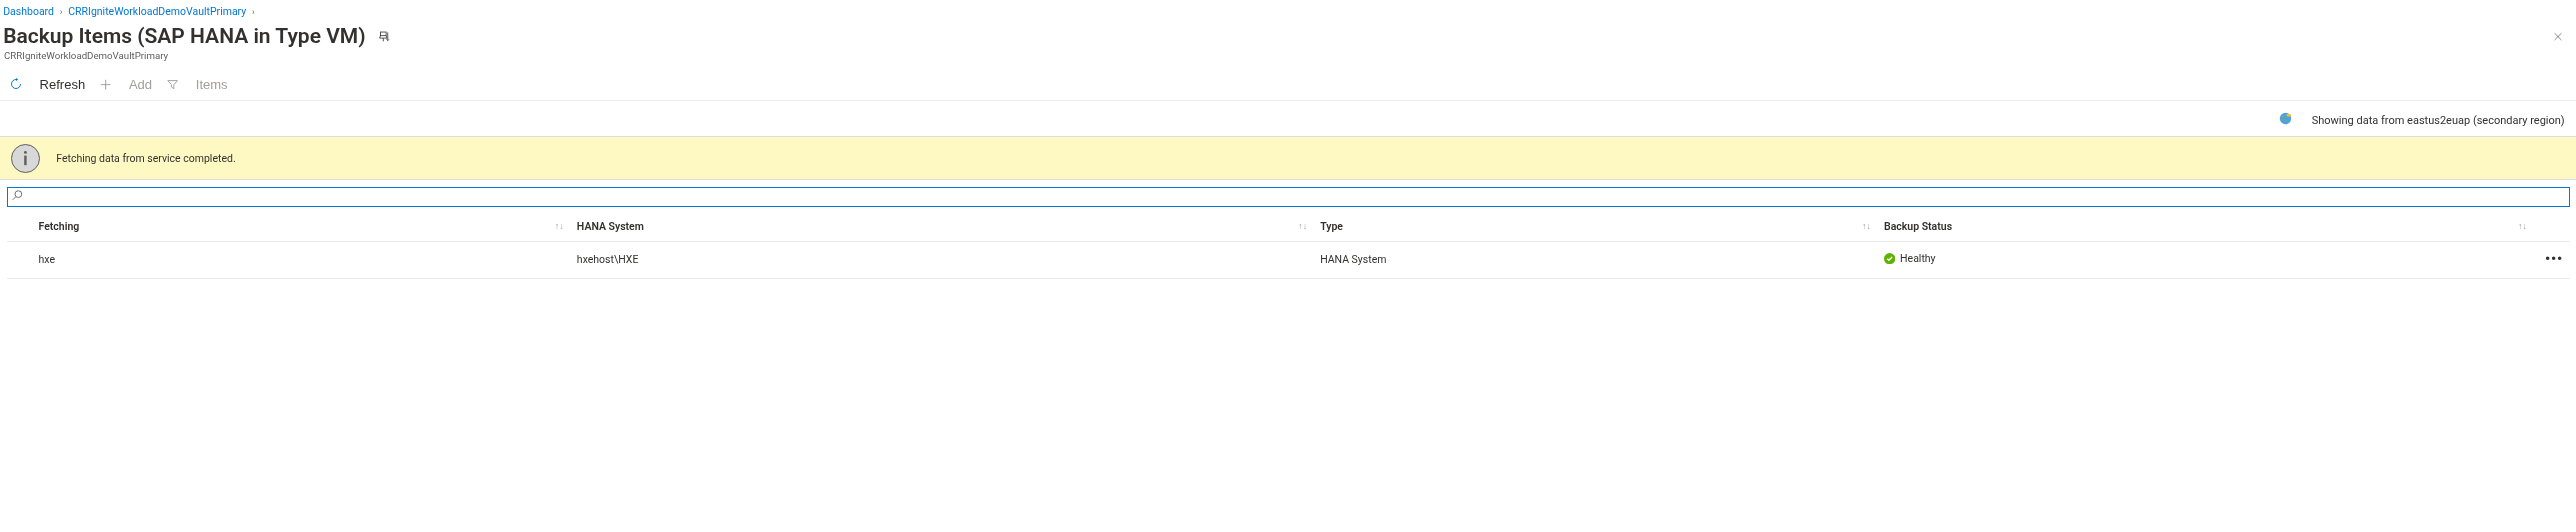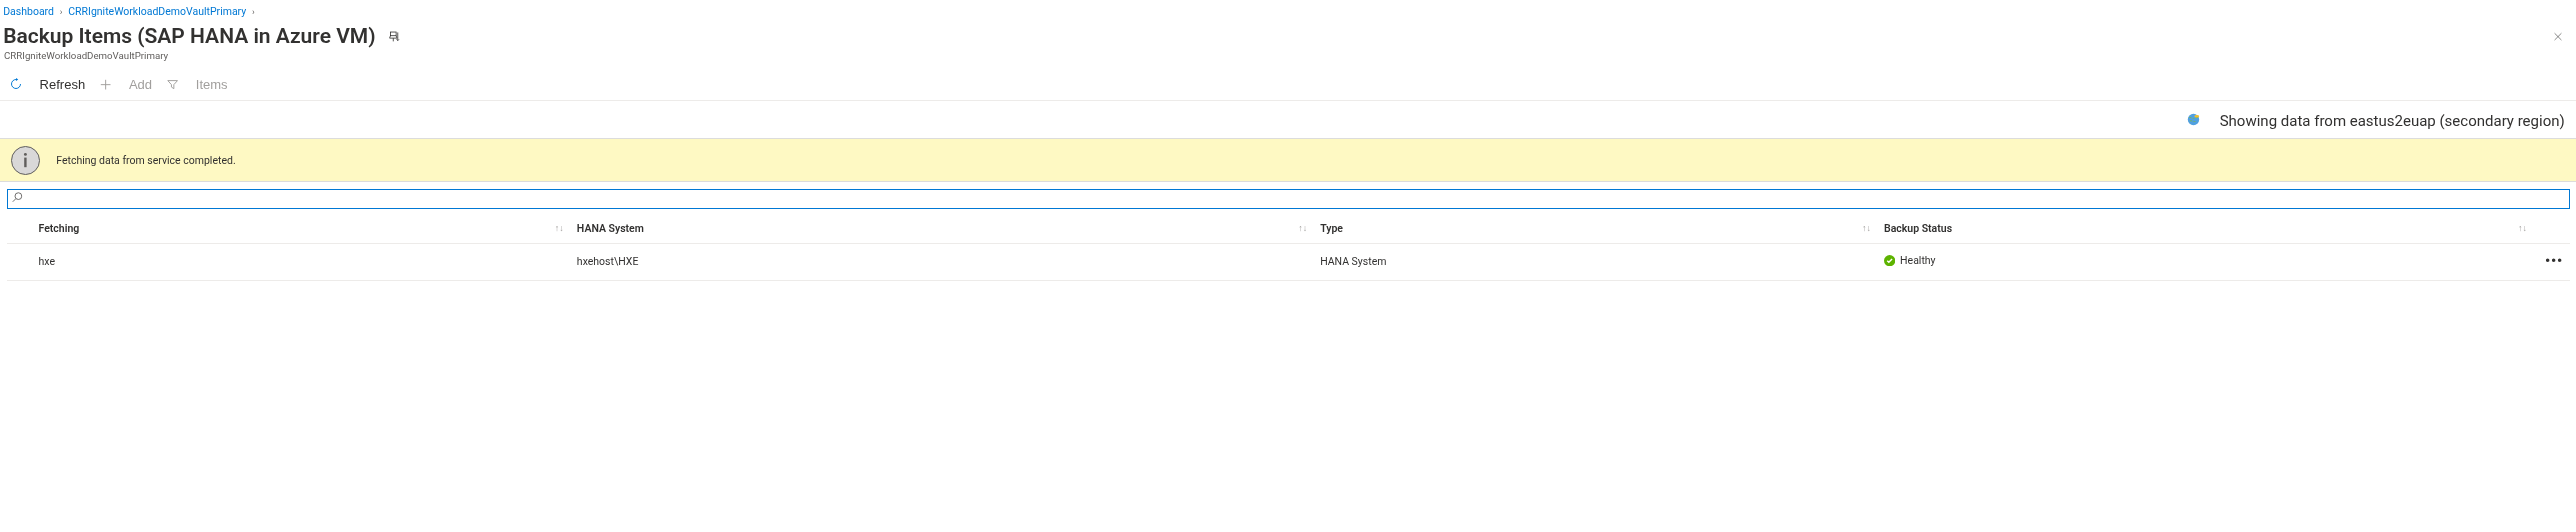--- a/index.html
+++ b/index.html
@@ -78,21 +78,21 @@
       cursor: default;
     }
     .toolbar-btn svg {
       flex-shrink: 0;
     }
     .region-bar {
       display: flex;
       justify-content: flex-end;
       align-items: center;
       padding: 11.3px 11.3px 8px 11.3px;
-      font-size: 15px;
+      font-size: 11px;
       color: #323130;
       gap: 20px;
     }
     .info-banner {
       display: flex;
       align-items: center;
       background: #fef9c3;
       padding: 6.5px 8px;
       gap: 16px;
       border-top: 0.8px solid #dcdcdc;
@@ -203,21 +203,21 @@
 <body>
 
 <div class="breadcrumb">
   <a href="#">Dashboard</a>
   <span class="sep">›</span>
   <a href="#">CRRIgniteWorkloadDemoVaultPrimary</a>
   <span class="sep">›</span>
 </div>
 
 <div class="header-row">
-  <h1 class="page-title">Backup Items (SAP HANA in Azure VM)</h1>
+  <h1 class="page-title">Backup Items (SAP HANA in Type VM)</h1>
   <span class="icon-btn">
     <svg width="13" height="13" viewBox="0 0 16 16" fill="none" stroke="#323130" stroke-width="1">
       <rect x="3" y="2.5" width="7" height="4.5"></rect>
       <path d="M3 7 L2 10 L11 10 L10 7"></path>
       <path d="M6.5 10 L6.5 14"></path>
       <path d="M12 3 L12 13 M12 13 L10.5 11.5 M12 13 L13.5 11.5"></path>
     </svg>
   </span>
   <span class="spacer"></span>
   <span class="icon-btn close-x">

